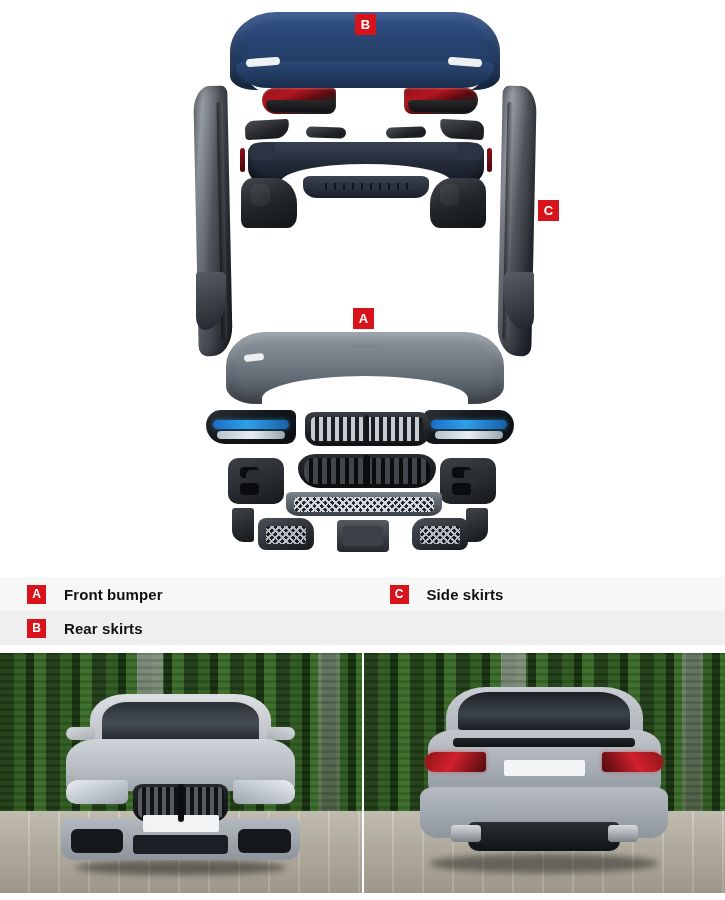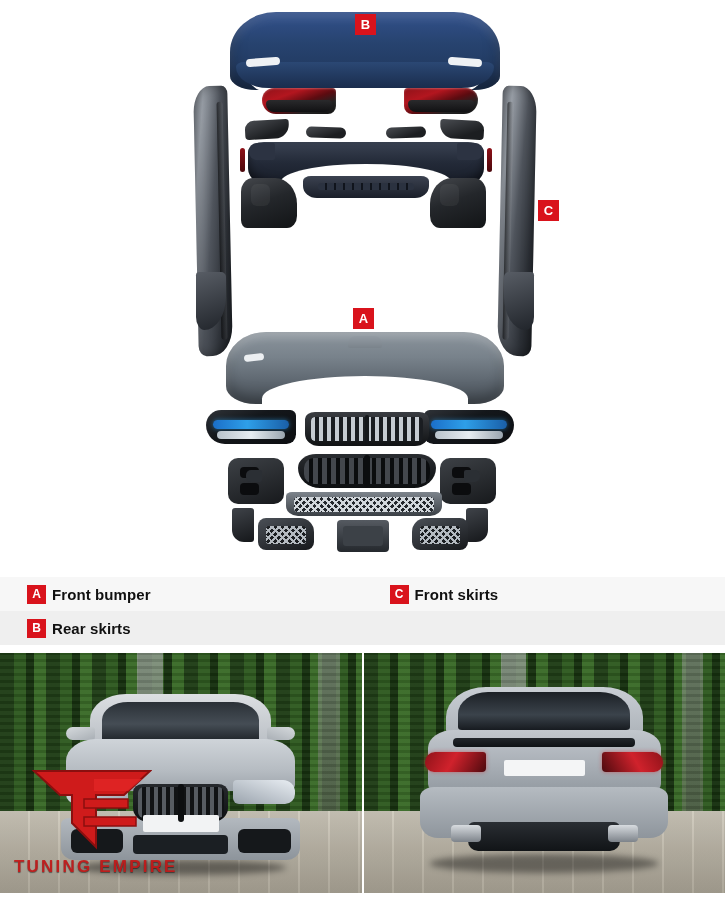--- a/index.html
+++ b/index.html
@@ -280,21 +280,21 @@
     width: 19px; height: 19px;
     background: #d9131c;
     color: #fff;
     font-size: 12px;
     font-weight: bold;
     line-height: 19px;
     text-align: center;
     flex: 0 0 auto;
   }
   .legend-label {
-    margin-left: 6px;
+    margin-left: 18px;
     font-size: 15px;
     font-weight: bold;
     color: #111111;
     letter-spacing: .1px;
   }
 
   
   .photos {
     position: relative;
     display: flex;
@@ -528,21 +528,21 @@
 
   <div class="legend">
 
     <div class="legend-row r1">
       <div class="legend-cell">
         <span class="legend-badge">A</span>
         <span class="legend-label">Front bumper</span>
       </div>
       <div class="legend-cell">
         <span class="legend-badge">C</span>
-        <span class="legend-label">Front skirts</span>
+        <span class="legend-label">Side skirts</span>
       </div>
     </div>
 
     <div class="legend-row r2">
       <div class="legend-cell">
         <span class="legend-badge">B</span>
         <span class="legend-label">Rear skirts</span>
       </div>
       <div class="legend-cell empty"></div>
     </div>
@@ -570,29 +570,20 @@
         <div class="cf-hl-r"></div>
         <div class="cf-kidney">
           <div class="mid"></div>
         </div>
         <div class="cf-plate"></div>
         <div class="cf-intake-l"></div>
         <div class="cf-intake-r"></div>
         <div class="cf-center-duct"></div>
       </div>
 
-      <div class="watermark">
-        <svg class="wm-logo" viewBox="0 0 120 86">
-          <polygon points="2,6 118,6 92,30 64,30 64,82 40,58 40,30 28,30" fill="#cf1b1b" stroke="#8b0f0f" stroke-width="2"></polygon>
-          <polygon points="48,14 110,14 96,26 62,26 62,14" fill="#e02424" opacity="0.85"></polygon>
-          <rect x="52" y="34" width="44" height="9" fill="#cf1b1b" stroke="#8b0f0f" stroke-width="1.5"></rect>
-          <rect x="52" y="52" width="52" height="9" fill="#cf1b1b" stroke="#8b0f0f" stroke-width="1.5"></rect>
-        </svg>
-        <div class="wm-text">TUNING EMPIRE</div>
-      </div>
     </div>
 
     <div class="photo">
       <div class="hedge">
         <div class="gap1"></div>
         <div class="gap2"></div>
       </div>
       <div class="ground"></div>
 
       <div class="car-rear">

